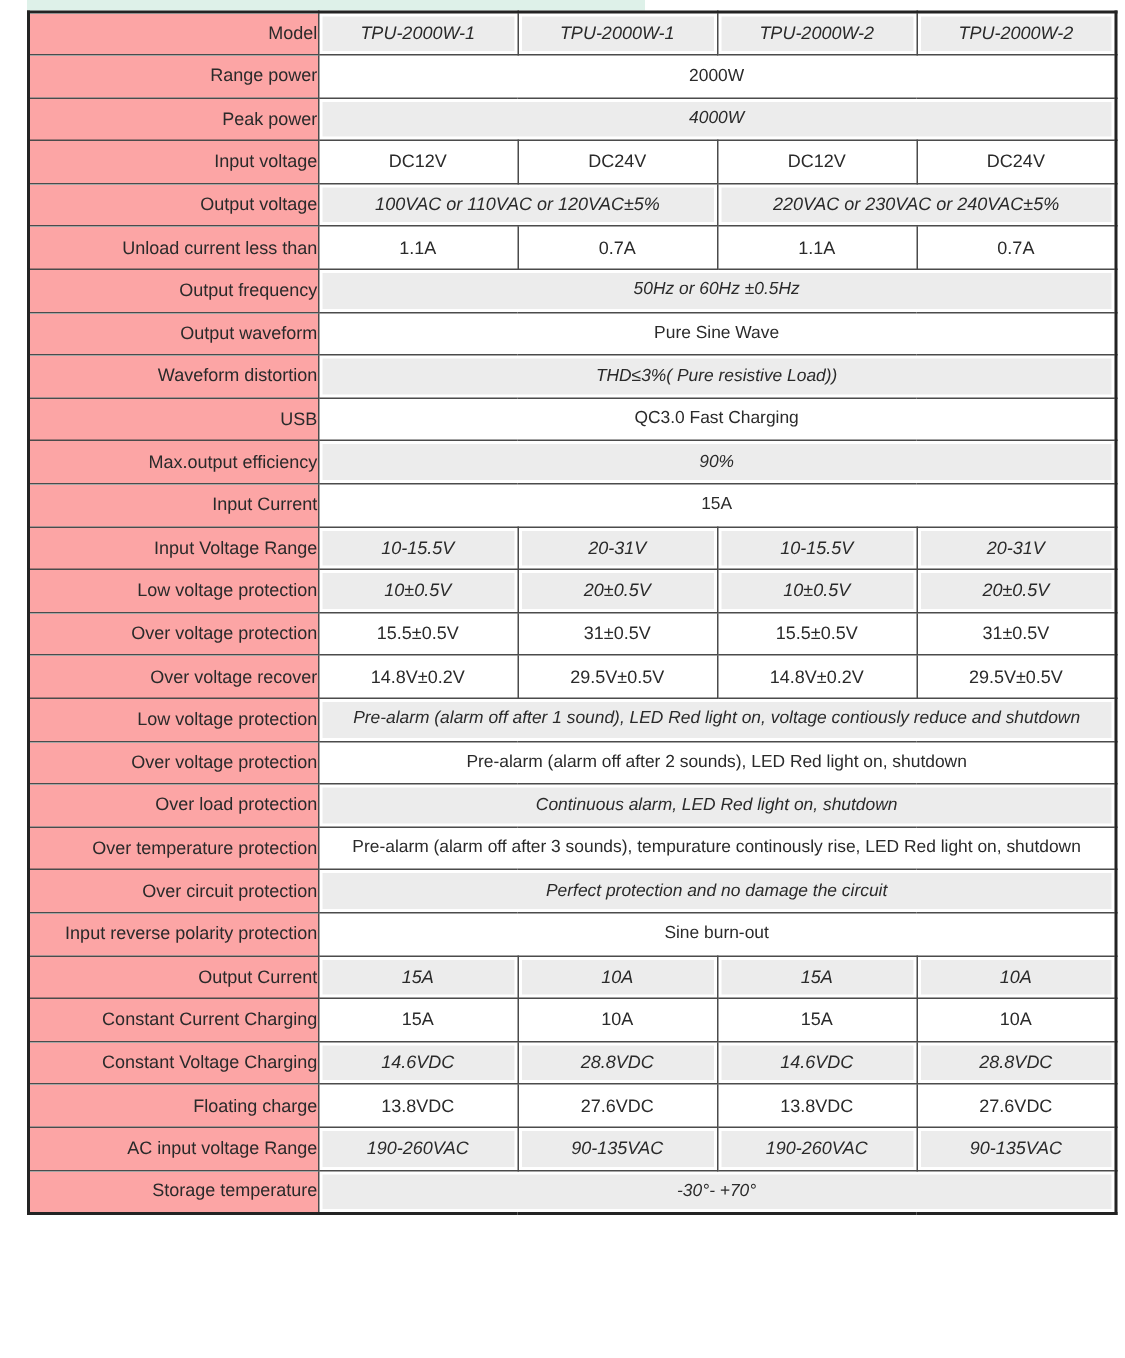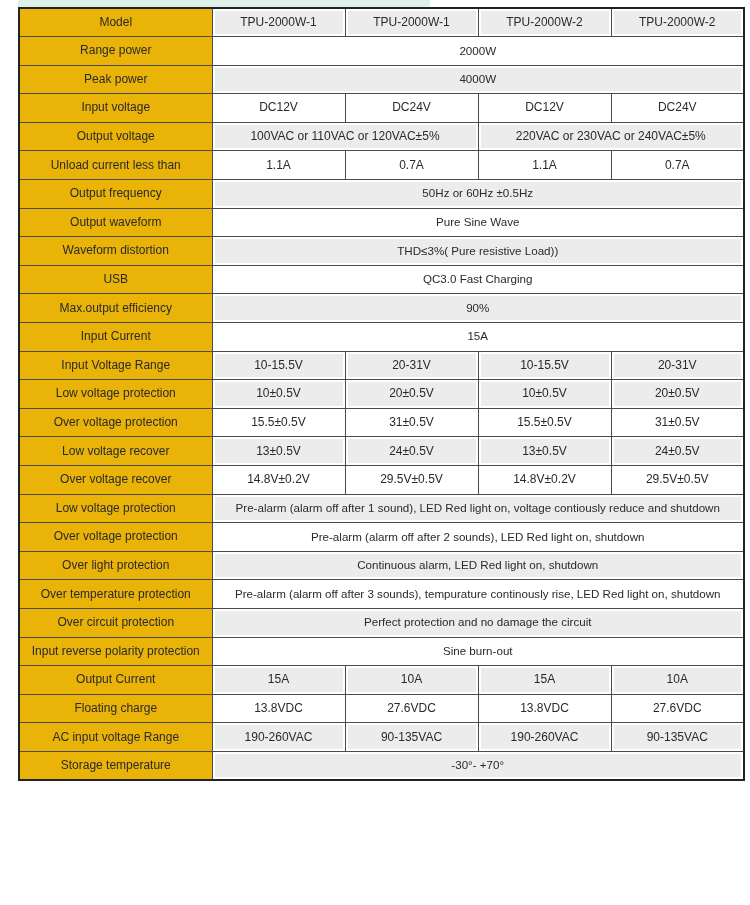--- a/index.html
+++ b/index.html
@@ -36,32 +36,33 @@
   .spec-table tr { height: 28.6px; }
   .spec-table td {
     border: 1px solid #4b4b4b;
     padding: 0;
     font-size: 12px;
     line-height: 1.1;
     overflow: hidden;
     white-space: nowrap;
   }
   .label-cell {
-    background: #eab308;
-    text-align: center;
+    background: #fca5a5;
+    text-align: right;
     padding-left: 5px;
     font-size: 12.5px;
   }
   .value-cell {
     text-align: center;
     background: #ffffff;
   }
   .value-cell.shaded {
     background: #ececec;
     box-shadow: inset 0 0 0 2px #ffffff;
+    font-style: italic;
   }
   .value-cell.merged {
     font-size: 11.6px;
     text-align: center;
   }
 </style>
 </head>
 <body>
 
 <div class="page">
@@ -148,43 +149,36 @@
           <td class="value-cell shaded">20±0.5V</td>
         </tr>
         <tr>
           <td class="label-cell">Over voltage protection</td>
           <td class="value-cell">15.5±0.5V</td>
           <td class="value-cell">31±0.5V</td>
           <td class="value-cell">15.5±0.5V</td>
           <td class="value-cell">31±0.5V</td>
         </tr>
         <tr>
-          <td class="label-cell">Low voltage recover</td>
-          <td class="value-cell shaded">13±0.5V</td>
-          <td class="value-cell shaded">24±0.5V</td>
-          <td class="value-cell shaded">13±0.5V</td>
-          <td class="value-cell shaded">24±0.5V</td>
-        </tr>
-        <tr>
           <td class="label-cell">Over voltage recover</td>
           <td class="value-cell">14.8V±0.2V</td>
           <td class="value-cell">29.5V±0.5V</td>
           <td class="value-cell">14.8V±0.2V</td>
           <td class="value-cell">29.5V±0.5V</td>
         </tr>
         <tr>
           <td class="label-cell">Low voltage protection</td>
           <td class="value-cell shaded merged" colspan="4">Pre-alarm (alarm off after 1 sound), LED Red light on, voltage contiously reduce and shutdown</td>
         </tr>
         <tr>
           <td class="label-cell">Over voltage protection</td>
           <td class="value-cell merged" colspan="4">Pre-alarm (alarm off after 2 sounds), LED Red light on,  shutdown</td>
         </tr>
         <tr>
-          <td class="label-cell">Over light protection</td>
+          <td class="label-cell">Over load protection</td>
           <td class="value-cell shaded merged" colspan="4">Continuous alarm, LED Red light on, shutdown</td>
         </tr>
         <tr>
           <td class="label-cell">Over temperature protection</td>
           <td class="value-cell merged" colspan="4">Pre-alarm (alarm off after 3 sounds), tempurature continously rise, LED Red light on, shutdown</td>
         </tr>
         <tr>
           <td class="label-cell">Over circuit protection</td>
           <td class="value-cell shaded merged" colspan="4">Perfect protection and no damage the circuit</td>
         </tr>
@@ -193,20 +187,34 @@
           <td class="value-cell merged" colspan="4">Sine burn-out</td>
         </tr>
         <tr>
           <td class="label-cell">Output Current</td>
           <td class="value-cell shaded">15A</td>
           <td class="value-cell shaded">10A</td>
           <td class="value-cell shaded">15A</td>
           <td class="value-cell shaded">10A</td>
         </tr>
         <tr>
+          <td class="label-cell">Constant Current Charging</td>
+          <td class="value-cell">15A</td>
+          <td class="value-cell">10A</td>
+          <td class="value-cell">15A</td>
+          <td class="value-cell">10A</td>
+        </tr>
+        <tr>
+          <td class="label-cell">Constant Voltage Charging</td>
+          <td class="value-cell shaded">14.6VDC</td>
+          <td class="value-cell shaded">28.8VDC</td>
+          <td class="value-cell shaded">14.6VDC</td>
+          <td class="value-cell shaded">28.8VDC</td>
+        </tr>
+        <tr>
           <td class="label-cell">Floating charge</td>
           <td class="value-cell">13.8VDC</td>
           <td class="value-cell">27.6VDC</td>
           <td class="value-cell">13.8VDC</td>
           <td class="value-cell">27.6VDC</td>
         </tr>
         <tr>
           <td class="label-cell">AC input voltage Range</td>
           <td class="value-cell shaded">190-260VAC</td>
           <td class="value-cell shaded">90-135VAC</td>

